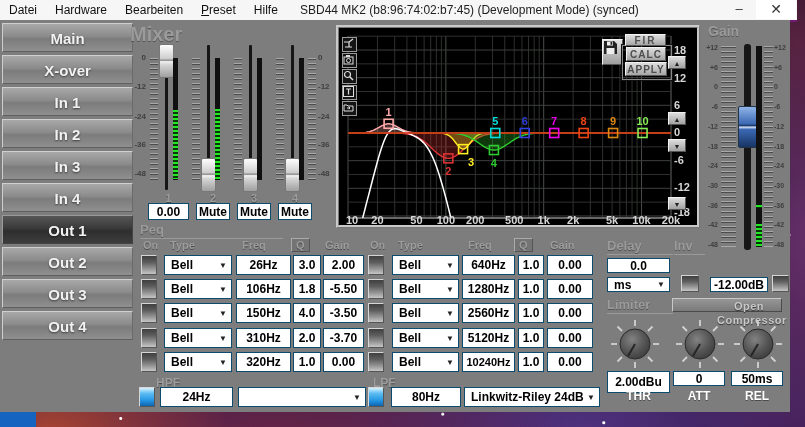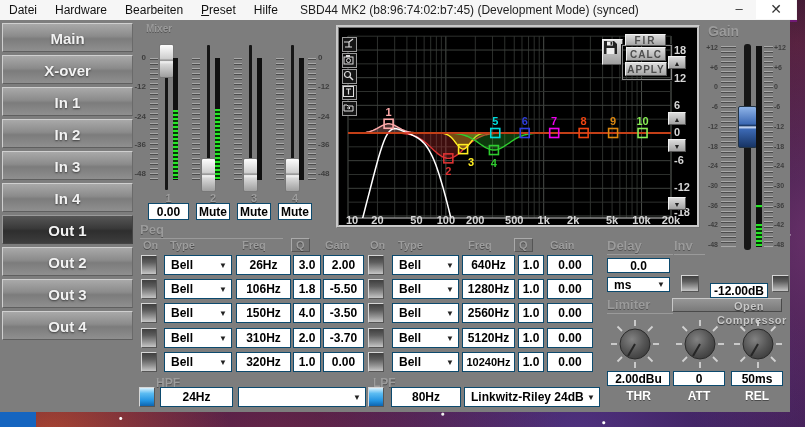--- a/index.html
+++ b/index.html
@@ -129,21 +129,21 @@
     <div class="side-btn" style="top:35px">X-over</div>
     <div class="side-btn" style="top:67px">In 1</div>
     <div class="side-btn" style="top:99px">In 2</div>
     <div class="side-btn" style="top:131px">In 3</div>
     <div class="side-btn" style="top:163px">In 4</div>
     <div class="side-btn active" style="top:195px">Out 1</div>
     <div class="side-btn" style="top:227px">Out 2</div>
     <div class="side-btn" style="top:259px">Out 3</div>
     <div class="side-btn" style="top:291px">Out 4</div>
 
-    <div class="sec-label" style="left:146px;top:3px;font-size:10px">Mixer</div>
+    <div class="sec-label" style="left:130px;top:3px;font-size:20px">Mixer</div>
 
     <span class="scale-num" style="left:136px;top:33px;width:10px;text-align:right">0</span>
     <span class="scale-num" style="left:130px;top:62px;width:16px;text-align:right">-12</span>
     <span class="scale-num" style="left:130px;top:92px;width:16px;text-align:right">-24</span>
     <span class="scale-num" style="left:130px;top:120px;width:16px;text-align:right">-36</span>
     <span class="scale-num" style="left:130px;top:149px;width:16px;text-align:right">-48</span>
     <span class="scale-num" style="left:318px;top:33px">0</span>
     <span class="scale-num" style="left:318px;top:62px">-12</span>
     <span class="scale-num" style="left:318px;top:92px">-24</span>
     <span class="scale-num" style="left:318px;top:120px">-36</span>
@@ -482,21 +482,21 @@
       </div>
 
     <div class="sec-label underlined" style="left:607px;top:218px;width:66px;font-size:13px">Delay</div>
     <div class="sec-label underlined" style="left:674px;top:218px;width:31px;font-size:13px">Inv</div>
     <div class="wbox" style="left:607px;top:238px;width:63px;height:15px">0.0</div>
     <div class="wbox dd" style="left:607px;top:257px;width:63px;height:15px">
         <span>ms</span>
         <span class="dda">▼</span>
       </div>
     <div class="chk" style="left:681px;top:255px;width:18px;height:17px"></div>
-    <div class="wbox" style="left:710px;top:263px;width:58px;height:15px">-12.00dB</div>
+    <div class="wbox" style="left:710px;top:257px;width:58px;height:15px">-12.00dB</div>
     <div class="chk" style="left:772px;top:255px;width:17px;height:17px"></div>
 
     <div class="sec-label underlined" style="left:607px;top:277px;width:66px;font-size:13px">Limiter</div>
     <div class="opencomp">Open Compressor</div>
 
     <svg style="position:absolute;left:610px;top:299px" width="50" height="50">
       <defs>
           <radialGradient id="kg" cx="40%" cy="35%" r="75%">
         <stop offset="0" stop-color="#828282"></stop>
             <stop offset="0.55" stop-color="#565656"></stop>
@@ -538,21 +538,21 @@
           <line x1="38" y1="38" x2="42.5" y2="42.5"></line>
         <line x1="1" y1="25" x2="7" y2="25"></line>
           <line x1="7.5" y1="7.5" x2="12" y2="12"></line>
         <line x1="7.5" y1="42.5" x2="12" y2="38"></line>
           <line x1="25" y1="43" x2="25" y2="49"></line>
       </g>
       <circle cx="25" cy="25" r="15" fill="url(#kg)" stroke="#2b2b2b"></circle>
       <line x1="25" y1="25" x2="18" y2="37" stroke="#262626" stroke-width="2"></line>
     </svg>
 
-    <div class="wbox" style="left:607px;top:351px;width:63px;height:15px">2.00dBu</div>
+    <div class="wbox" style="left:607px;top:351px;width:63px;height:22px">2.00dBu</div>
     <div class="wbox" style="left:673px;top:351px;width:52px;height:15px">0</div>
     <div class="wbox" style="left:731px;top:351px;width:52px;height:15px">50ms</div>
     <div class="kcap" style="left:607px;top:369px;width:63px">THR</div>
     <div class="kcap" style="left:673px;top:369px;width:52px">ATT</div>
     <div class="kcap" style="left:731px;top:369px;width:52px">REL</div>
 
   </div>
 </div>
 
 </body></html>

